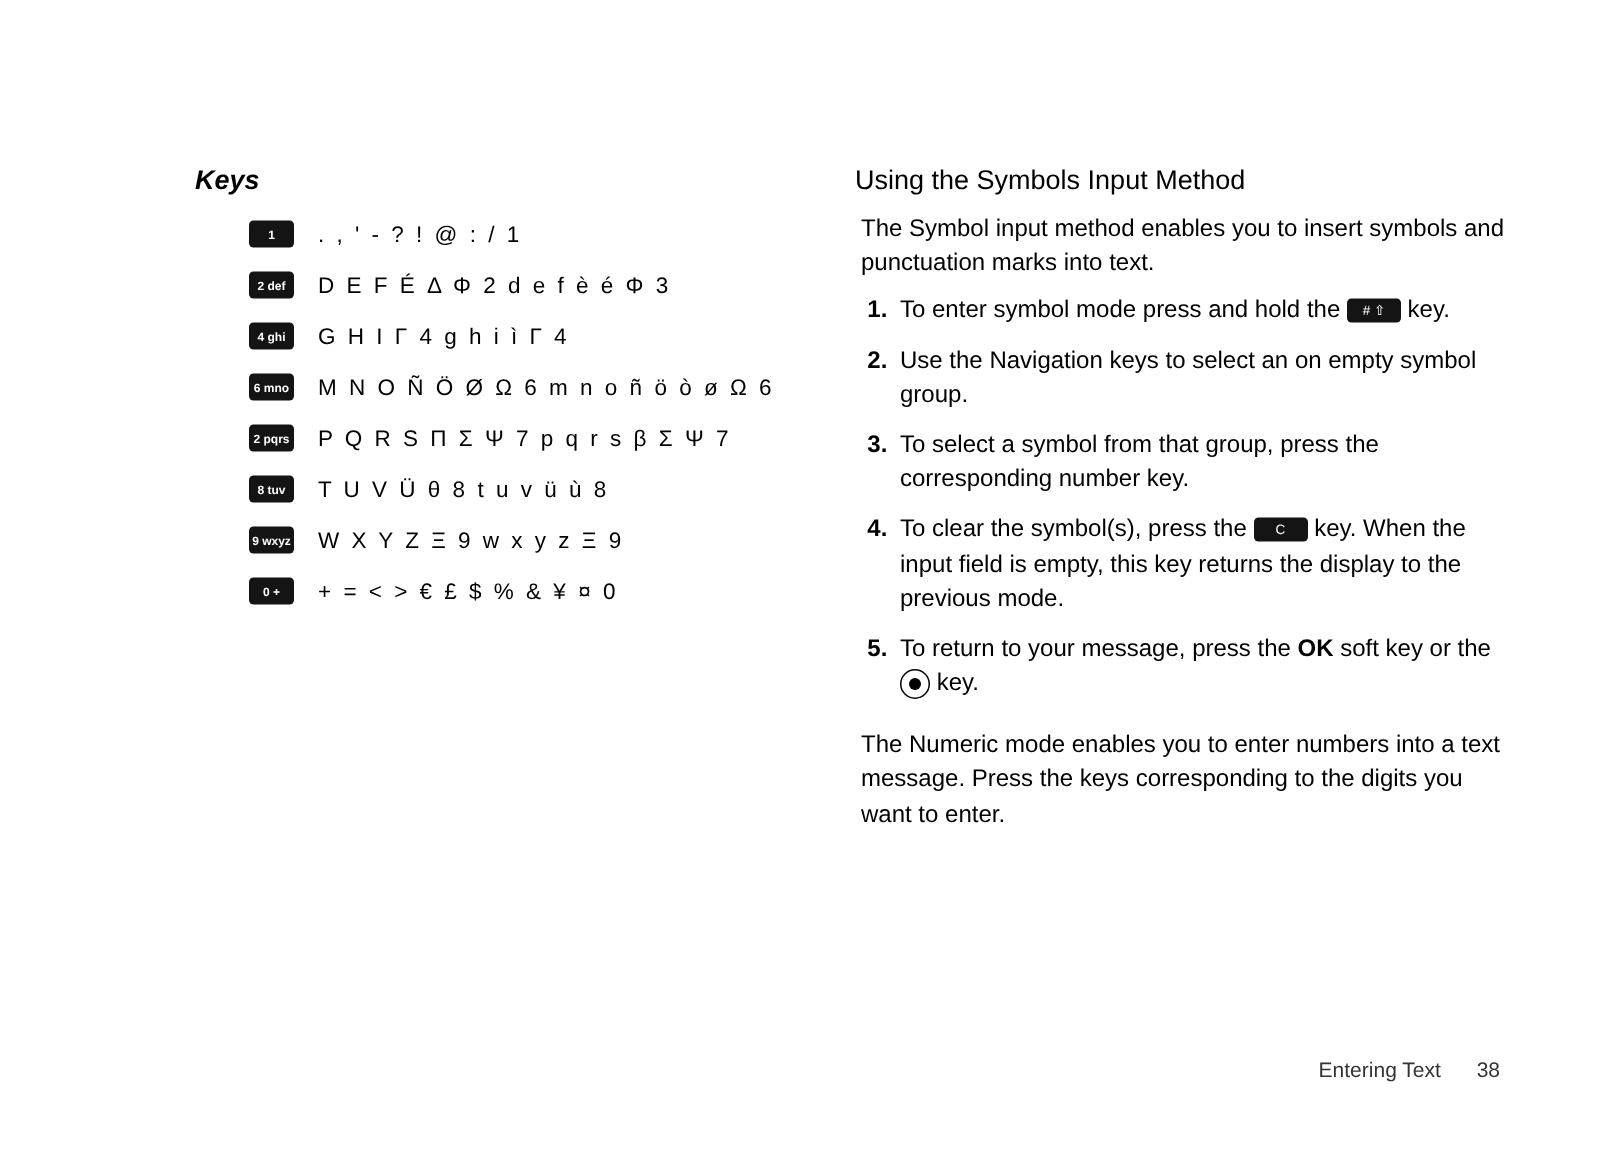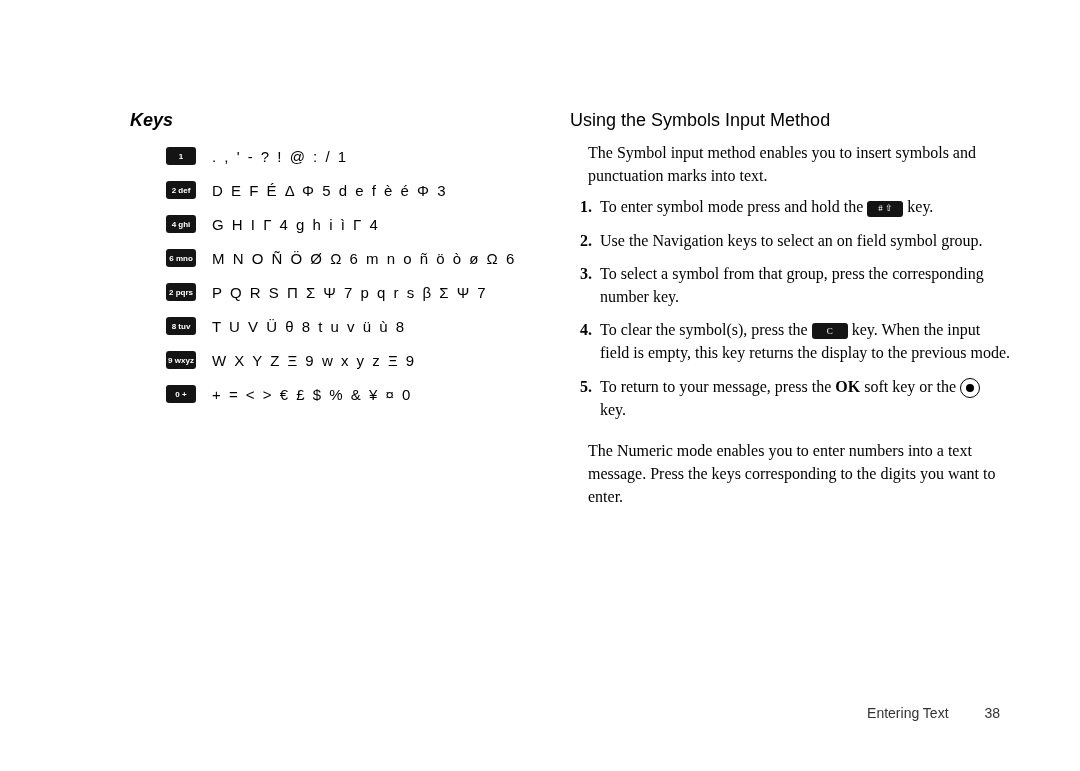--- a/index.html
+++ b/index.html
@@ -62,33 +62,31 @@
     font-size: 8px;
     border-radius: 3px;
     margin-right: 16px;
     letter-spacing: 0;
     font-weight: bold;
     flex-shrink: 0;
   }
   .body-text {
     font-size: 16px;
     line-height: 1.45;
-    margin: 0 0 8px 18px;
-    font-family: Liberation Serif, serif;
+    margin: 0 0 8px 4px;
   }
   ol.steps {
     padding-left: 26px;
     margin: 0 0 18px 0;
   }
   ol.steps li {
     font-size: 16px;
     line-height: 1.45;
     margin-bottom: 10px;
     padding-left: 4px;
-    font-family: Liberation Serif, serif;
   }
   ol.steps li::marker {
     font-weight: bold;
   }
   .inline-key {
     display: inline-flex;
     align-items: center;
     justify-content: center;
     min-width: 28px;
     height: 16px;
@@ -116,39 +114,39 @@
     background:#000;
   }
   .footer {
     position: absolute;
     bottom: 50px;
     right: 80px;
     font-size: 14px;
     color: #333;
   }
   .footer .page-num{
-    margin-left: 32px;
+    margin-left: 20px;
     text-align: right;
   }
 </style>
 </head>
 <body>
 
 <div class="page">
 
   <div class="col col-left">
     <p class="heading-italic">Keys</p>
     <div class="key-list">
       <div class="key-row">
         <span class="key-icon">1</span>
         <span>. , ' - ? ! @ : / 1</span>
       </div>
       <div class="key-row">
         <span class="key-icon">2 def</span>
-        <span>D E F É Δ Φ 5 d e f è é Φ 3</span>
+        <span>D E F É Δ Φ 2 d e f è é Φ 3</span>
       </div>
       <div class="key-row">
         <span class="key-icon">4 ghi</span>
         <span>G H I Γ 4 g h i ì Γ 4</span>
       </div>
       <div class="key-row">
         <span class="key-icon">6 mno</span>
         <span>M N O Ñ Ö Ø Ω 6 m n o ñ ö ò ø Ω 6</span>
       </div>
       <div class="key-row">
@@ -170,21 +168,21 @@
     </div>
   </div>
 
   <div class="col col-right">
     <p class="heading">Using the Symbols Input Method</p>
     <p class="body-text">The Symbol input method enables you to insert symbols and punctuation marks into text.</p>
     <ol class="steps">
       <li>
         <span>To enter symbol mode press and hold the </span><span class="inline-key"># ⇧</span><span> key.</span>
       </li>
-      <li>Use the Navigation keys to select an on field symbol group.</li>
+      <li>Use the Navigation keys to select an on empty symbol group.</li>
       <li>To select a symbol from that group, press the corresponding number key.</li>
       <li>
         <span>To clear the symbol(s), press the </span><span class="inline-key">C</span><span> key. When the input field is empty, this key returns the display to the previous mode.</span>
       </li>
       <li>
         <span>To return to your message, press the </span><b>OK</b><span> soft key or the </span><span class="inline-key-round"></span><span> key.</span>
       </li>
     </ol>
 
     <p class="body-text">The Numeric mode enables you to enter numbers into a text message. Press the keys corresponding to the digits you want to enter.</p>

